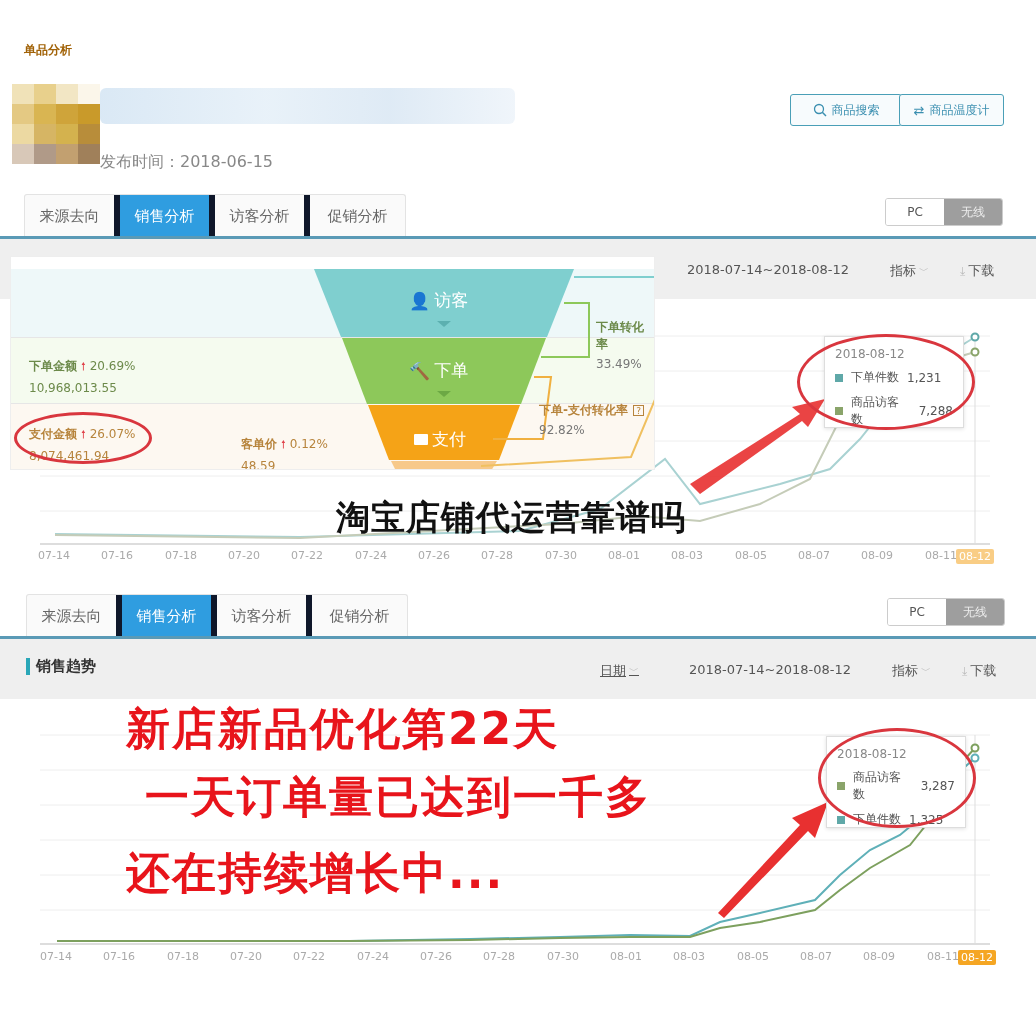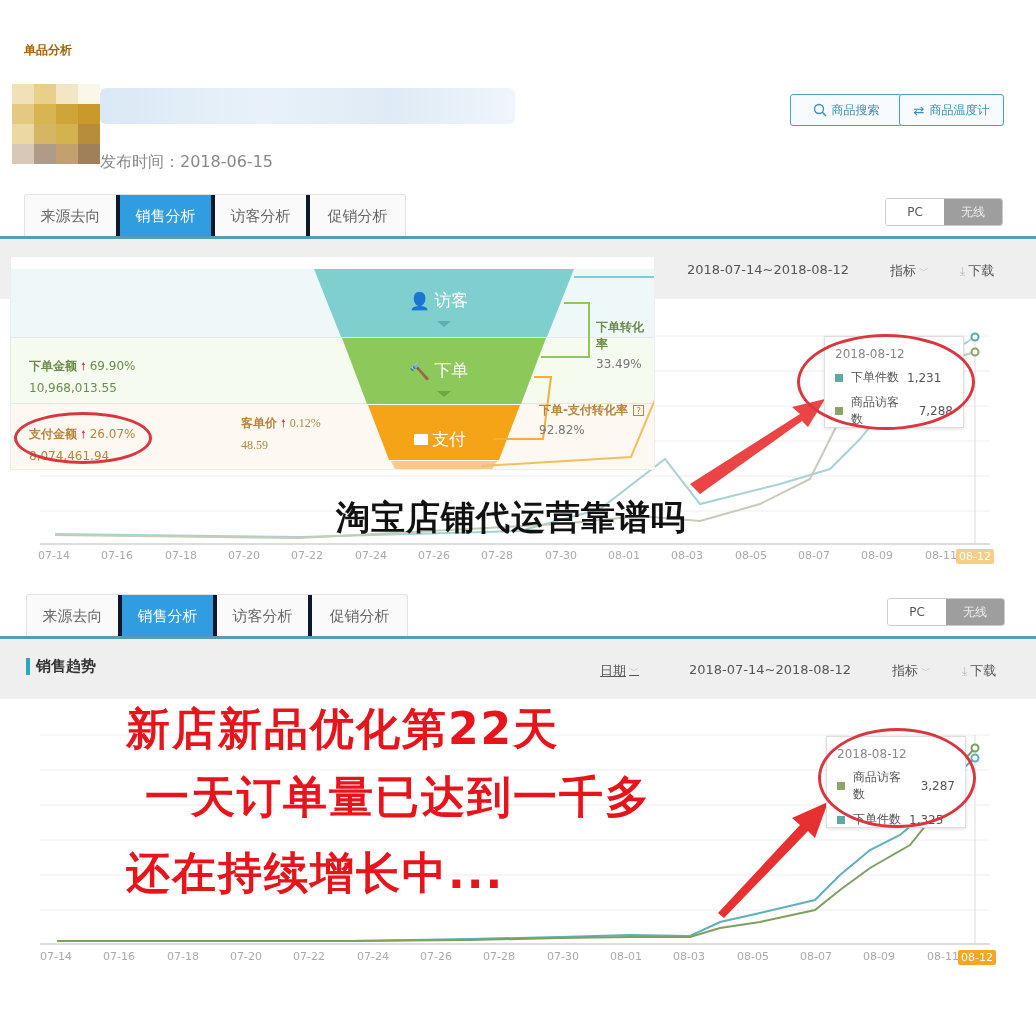--- a/index.html
+++ b/index.html
@@ -5,21 +5,21 @@
   * { box-sizing: border-box; margin: 0; padding: 0; }
   body { width: 1036px; height: 1036px; background: #fff; font-family: "DejaVu Sans", "Liberation Sans", sans-serif; position: relative; overflow: hidden; color: #333; }
   .abs { position: absolute; }
   .page-title { left: 24px; top: 42px; font-size: 12px; font-weight: bold; color: #a16207; }
   .product-img { left: 12px; top: 84px; width: 88px; height: 82px; display: grid; grid-template-columns: repeat(4, 22px); grid-template-rows: repeat(4, 20px); }
   .product-img div { width: 22px; height: 20px; }
   .product-name-blur { left: 100px; top: 88px; width: 415px; height: 36px; background: linear-gradient(90deg, #d6e6f4, #e6f0f8 40%, #dbe8f4 70%, #eef4fa); border-radius: 6px; opacity: .9; }
   .publish-time { left: 100px; top: 152px; font-size: 16px; color: #888; }
   .btn-outline { height: 32px; border: 1px solid #4a9fb7; border-radius: 3px; background: #f7fbfd; color: #3b8fb0; font-size: 12px; display: flex; align-items: center; justify-content: center; gap: 5px; padding: 0 10px; }
   .tabs { display: flex; border: 1px solid #e3e3e3; border-bottom: none; background: #fafafa; border-radius: 3px 3px 0 0; }
-  .tab { width: 95px; height: 42px; display: flex; align-items: center; justify-content: center; font-size: 15px; color: #666; border-right: 4px solid #0f172a; }
+  .tab { width: 95px; height: 42px; display: flex; align-items: center; justify-content: center; font-size: 15px; color: #666; border-right: 6px solid #0f172a; }
   .tab.active { background: #2f9de0; color: #fff; }
   .tab:last-child { border-right: none; }
   .toggle { display: flex; border: 1px solid #ccc; border-radius: 3px; overflow: hidden; height: 28px; }
   .toggle div { width: 58px; display: flex; align-items: center; justify-content: center; font-size: 12px; color: #555; background: #fff; }
   .toggle div.active { background: #9e9e9e; color: #eee; }
   .blue-rule { height: 3px; background: #5a9ab6; left: 0; width: 1036px; }
   .grey-band { left: 0; width: 1036px; background: #efefef; }
   .toolbar-text { font-size: 13px; color: #555; display: flex; align-items: center; gap: 3px; }
   .chev { color: #bbb; font-size: 10px; }
   .axis-label { font-size: 11px; color: #aaa; position: absolute; }
@@ -173,28 +173,28 @@
   <div style="position:absolute;left:398px;top:102px;color:#fff;font-size:17px;display:flex;align-items:center;gap:4px;">
     <span>🔨</span>
       <span>下单</span>
   </div>
   <div style="position:absolute;left:403px;top:171px;color:#fff;font-size:17px;display:flex;align-items:center;gap:4px;">
     <span style="display:inline-block;width:14px;height:11px;background:#fff;border-radius:1px;"></span>
       <span>支付</span>
   </div>
 
   <div style="position:absolute;left:18px;top:98px;color:#6c8a4a;">
-    <div><span class="metric-label">下单金额</span><span class="up">🠕</span><span style="font-size:12px">69.90%</span></div>
+    <div><span class="metric-label">下单金额</span><span class="up">🠕</span><span style="font-size:12px">20.69%</span></div>
     <div class="metric-val">10,968,013.55</div>
   </div>
   <div style="position:absolute;left:18px;top:166px;color:#b7843c;">
     <div><span class="metric-label">支付金额</span><span class="up">🠕</span><span style="font-size:12px">26.07%</span></div>
     <div class="metric-val">8,074,461.94</div>
   </div>
-  <div style="position:absolute;left:230px;top:156px;color:#b7843c;font-family:Liberation Serif, serif;">
+  <div style="position:absolute;left:230px;top:176px;color:#b7843c;">
     <div><span class="metric-label">客单价</span><span class="up">🠕</span><span style="font-size:12px">0.12%</span></div>
     <div class="metric-val">48.59</div>
   </div>
   <div style="position:absolute;left:585px;top:62px;color:#6c8a4a;">
     <div class="metric-label">下单转化率</div>
     <div class="metric-val" style="color:#777">33.49%</div>
   </div>
   <div style="position:absolute;left:528px;top:142px;color:#b7843c;">
     <div><span class="metric-label">下单-支付转化率</span> <span style="display:inline-block;border:1px solid #b7843c;font-size:9px;width:11px;height:11px;line-height:10px;text-align:center;">?</span></div>
     <div class="metric-val" style="color:#777">92.82%</div>

